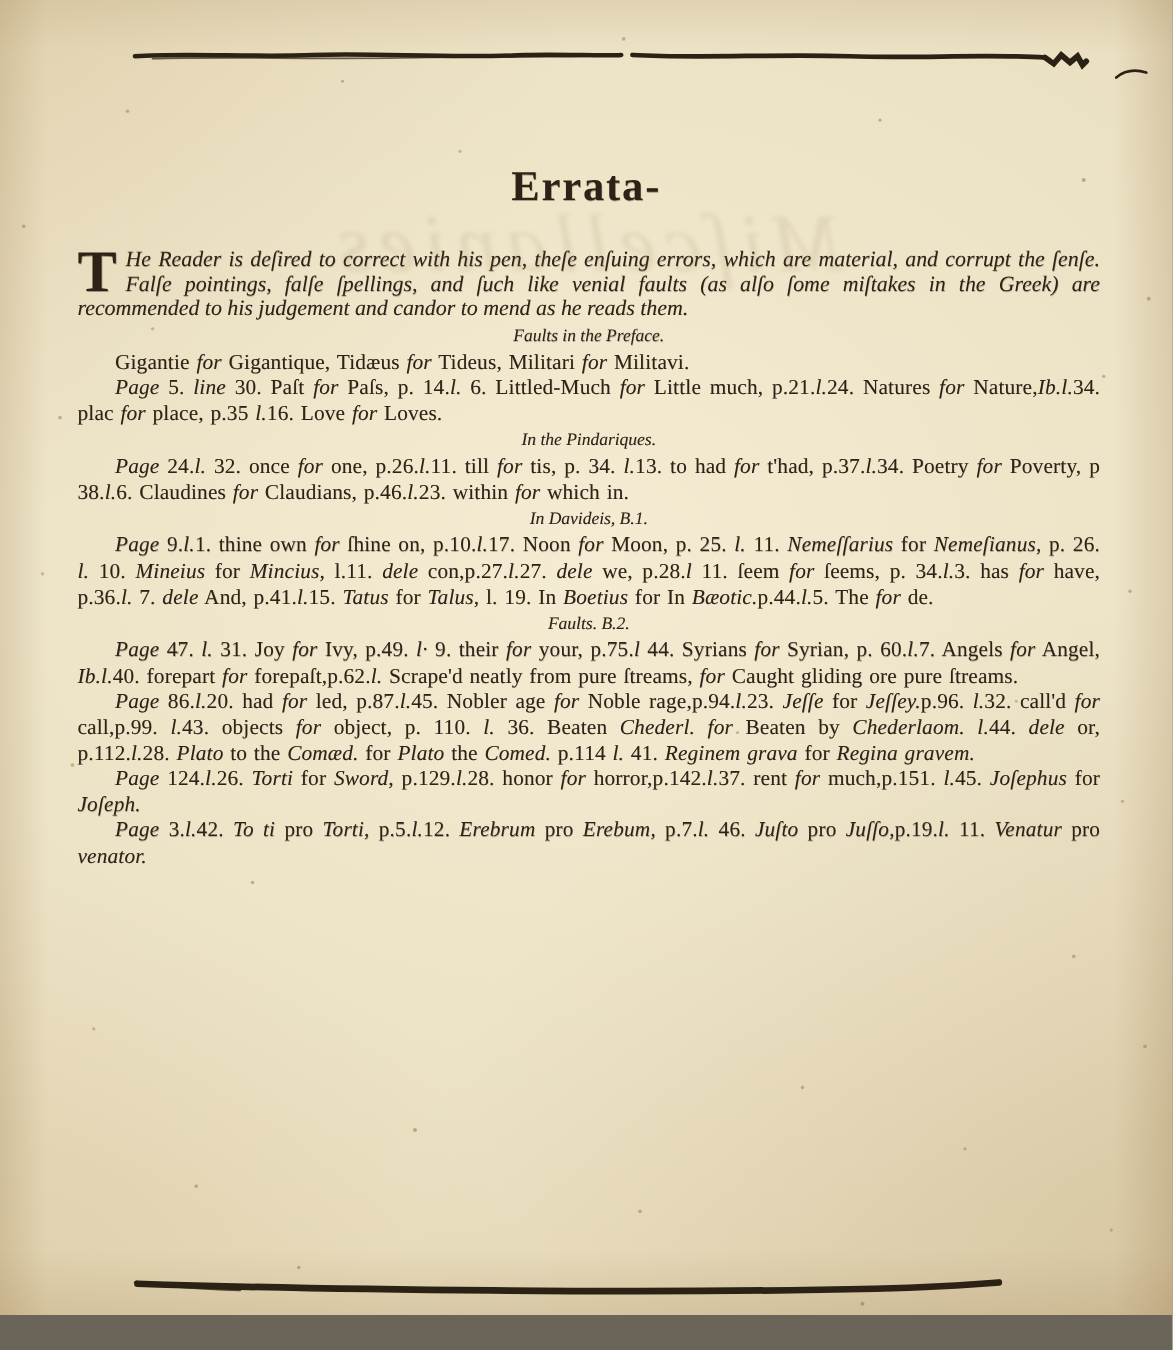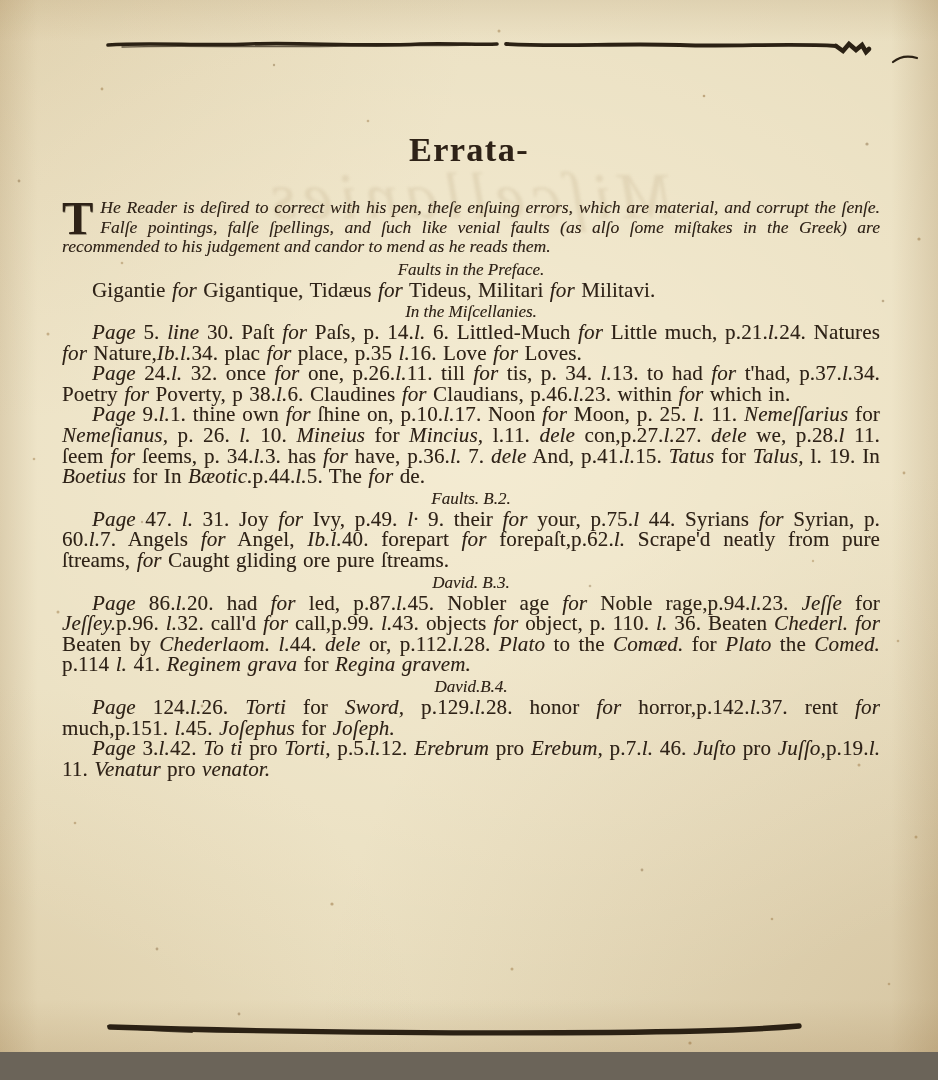--- a/index.html
+++ b/index.html
@@ -56,25 +56,25 @@
     font-size:17.5px;line-height:19.5px;
     text-shadow:0.3px 0.3px 0 rgba(46,34,23,.3);
   }
   .dropcap{
     float:left;font-style:normal;font-weight:700;
     font-size:47px;line-height:36px;padding:2px 7px 0 0;
     text-shadow:0.5px 0.5px 0 rgba(46,34,23,.4);
   }
   .sections{margin:2px 58px 0 62px;}
   .sec-heading{
-    text-align:center;font-style:italic;font-size:17px;line-height:21px;margin:1px 0 0 0;
+    text-align:center;font-style:italic;font-size:14px;line-height:21px;margin:1px 0 0 0;
     text-shadow:0.3px 0.3px 0 rgba(46,34,23,.3);
   }
   .entry{
-    margin:0;text-align:justify;font-size:21px;line-height:20.6px;text-indent:30px;
+    margin:0;text-align:justify;font-size:17px;line-height:20.6px;text-indent:30px;
     word-spacing:1px;letter-spacing:0.15px;
     text-shadow:0.3px 0.3px 0 rgba(46,34,23,.3);
   }
 </style>
 </head>
 <body>
 
 <div class="page">
 
   <svg class="rules" width="938" height="1080" viewBox="0 0 938 1080">
@@ -93,26 +93,25 @@
 
   <h1 class="title">Errata-</h1>
 
   <div class="intro">
     <span class="dropcap">T</span><span>He Reader is deſired to correct with his pen, theſe enſuing errors, which are material, and corrupt the ſenſe.  Falſe pointings, falſe ſpellings, and ſuch like venial faults (as alſo ſome miſtakes in the Greek) are recommended to his judgement and candor to mend as he reads them.</span>
   </div>
 
   <div class="sections">
       <div class="sec-heading">Faults in the Preface.</div>
       <p class="entry"><span>Gigantie </span><i>for</i><span> Gigantique, Tidæus </span><i>for</i><span> Tideus, Militari </span><i>for</i><span> Militavi.</span></p>
-      <div class="sec-heading">In the Miſcellanies.</div>
       <p class="entry"><i>Page</i><span> 5. </span><i>line</i><span> 30. Paſt </span><i>for</i><span> Paſs, p. 14.</span><i>l.</i><span> 6. Littled-Much </span><i>for</i><span> Little much, p.21.</span><i>l.</i><span>24. Natures </span><i>for</i><span> Nature,</span><i>Ib.l.</i><span>34. plac </span><i>for</i><span> place, p.35 </span><i>l.</i><span>16. Love </span><i>for</i><span> Loves.</span></p>
+      <div class="sec-heading">In the Pindariques.</div>
       <p class="entry"><i>Page</i><span> 24.</span><i>l.</i><span> 32. once </span><i>for</i><span> one, p.26.</span><i>l.</i><span>11. till </span><i>for</i><span> tis, p. 34. </span><i>l.</i><span>13. to had </span><i>for</i><span> t'had, p.37.</span><i>l.</i><span>34. Poetry </span><i>for</i><span> Poverty, p 38.</span><i>l.</i><span>6. Claudines </span><i>for</i><span> Claudians, p.46.</span><i>l.</i><span>23. within </span><i>for</i><span> which in.</span></p>
+      <div class="sec-heading">In Davideis, B.1.</div>
       <p class="entry"><i>Page</i><span> 9.</span><i>l.</i><span>1. thine own </span><i>for</i><span> ſhine on, p.10.</span><i>l.</i><span>17. Noon </span><i>for</i><span> Moon, p. 25. </span><i>l.</i><span> 11. </span><i>Nemeſſarius</i><span> for </span><i>Nemeſianus,</i><span> p. 26. </span><i>l.</i><span> 10. </span><i>Mineius</i><span> for </span><i>Mincius,</i><span> l.11. </span><i>dele</i><span> con,p.27.</span><i>l.</i><span>27. </span><i>dele</i><span> we, p.28.</span><i>l</i><span> 11. ſeem </span><i>for</i><span> ſeems, p. 34.</span><i>l.</i><span>3. has </span><i>for</i><span> have, p.36.</span><i>l.</i><span> 7. </span><i>dele</i><span> And, p.41.</span><i>l.</i><span>15. </span><i>Tatus</i><span> for </span><i>Talus,</i><span> l. 19. In </span><i>Boetius</i><span> for In </span><i>Bæotic.</i><span>p.44.</span><i>l.</i><span>5. The </span><i>for</i><span> de.</span></p>
       <div class="sec-heading">Faults. B.2.</div>
       <p class="entry"><i>Page</i><span> 47. </span><i>l.</i><span> 31. Joy </span><i>for</i><span> Ivy, p.49. </span><i>l·</i><span> 9. their </span><i>for</i><span> your, p.75.</span><i>l</i><span> 44. Syrians </span><i>for</i><span> Syrian, p. 60.</span><i>l.</i><span>7. Angels </span><i>for</i><span> Angel, </span><i>Ib.l.</i><span>40. forepart </span><i>for</i><span> forepaſt,p.62.</span><i>l.</i><span> Scrape'd neatly from pure ſtreams, </span><i>for</i><span> Caught gliding ore pure ſtreams.</span></p>
-      <div class="sec-heading">David. B.3.</div>
       <p class="entry"><i>Page</i><span> 86.</span><i>l.</i><span>20. had </span><i>for</i><span> led, p.87.</span><i>l.</i><span>45. Nobler age </span><i>for</i><span> Noble rage,p.94.</span><i>l.</i><span>23. </span><i>Jeſſe</i><span> for </span><i>Jeſſey.</i><span>p.96. </span><i>l.</i><span>32. call'd </span><i>for</i><span> call,p.99. </span><i>l.</i><span>43. objects </span><i>for</i><span> object, p. 110. </span><i>l.</i><span> 36. Beaten </span><i>Chederl.</i><span> </span><i>for</i><span> Beaten by </span><i>Chederlaom.</i><span> </span><i>l.</i><span>44. </span><i>dele</i><span> or, p.112.</span><i>l.</i><span>28. </span><i>Plato</i><span> to the </span><i>Comæd.</i><span> for </span><i>Plato</i><span> the </span><i>Comed.</i><span> p.114 </span><i>l.</i><span> 41. </span><i>Reginem grava</i><span> for </span><i>Regina gravem.</i></p>
-      <div class="sec-heading">David.B.4.</div>
       <p class="entry"><i>Page</i><span> 124.</span><i>l.</i><span>26. </span><i>Torti</i><span> for </span><i>Sword,</i><span> p.129.</span><i>l.</i><span>28. honor </span><i>for</i><span> horror,p.142.</span><i>l.</i><span>37. rent </span><i>for</i><span> much,p.151. </span><i>l.</i><span>45. </span><i>Joſephus</i><span> for </span><i>Joſeph.</i></p>
       <p class="entry"><i>Page</i><span> 3.</span><i>l.</i><span>42. </span><i>To ti</i><span> pro </span><i>Torti,</i><span> p.5.</span><i>l.</i><span>12. </span><i>Erebrum</i><span> pro </span><i>Erebum,</i><span> p.7.</span><i>l.</i><span> 46. </span><i>Juſto</i><span> pro </span><i>Juſſo,</i><span>p.19.</span><i>l.</i><span> 11. </span><i>Venatur</i><span> pro </span><i>venator.</i></p>
     </div>
 
 </div>
 
 </body></html>

